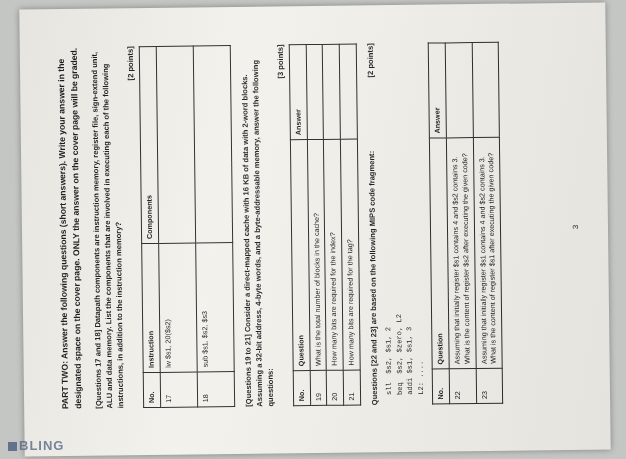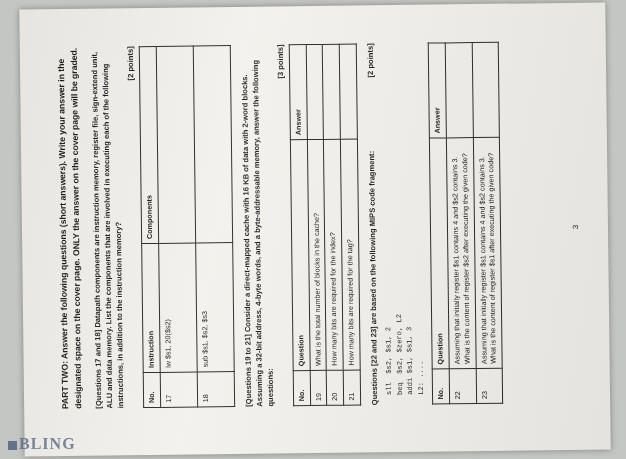--- a/index.html
+++ b/index.html
@@ -114,22 +114,22 @@
     bottom: 14px;
     width: 100%;
     text-align: center;
     font-size: 7.5px;
   }
   
   #logo {
     position: absolute;
     left: 8px;
     bottom: 6px;
-    font-family: Liberation Serif, serif;
-    font-size: 16px;
+    font-family: Liberation Sans, sans-serif;
+    font-size: 13px;
     font-weight: bold;
     letter-spacing: 1px;
     color: #5a6a86;
     opacity: 0.8;
   }
   #logo .sq {
     display: inline-block;
     width: 9px;
     height: 9px;
     background: #4b5d7e;

